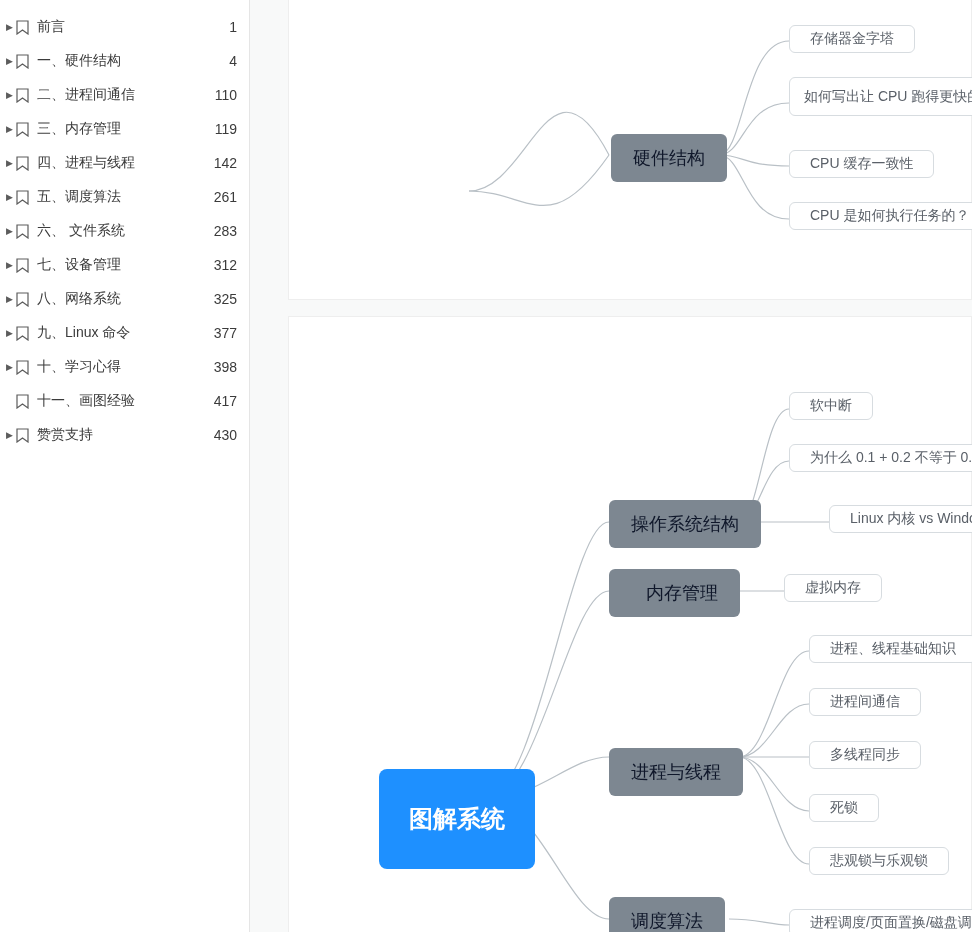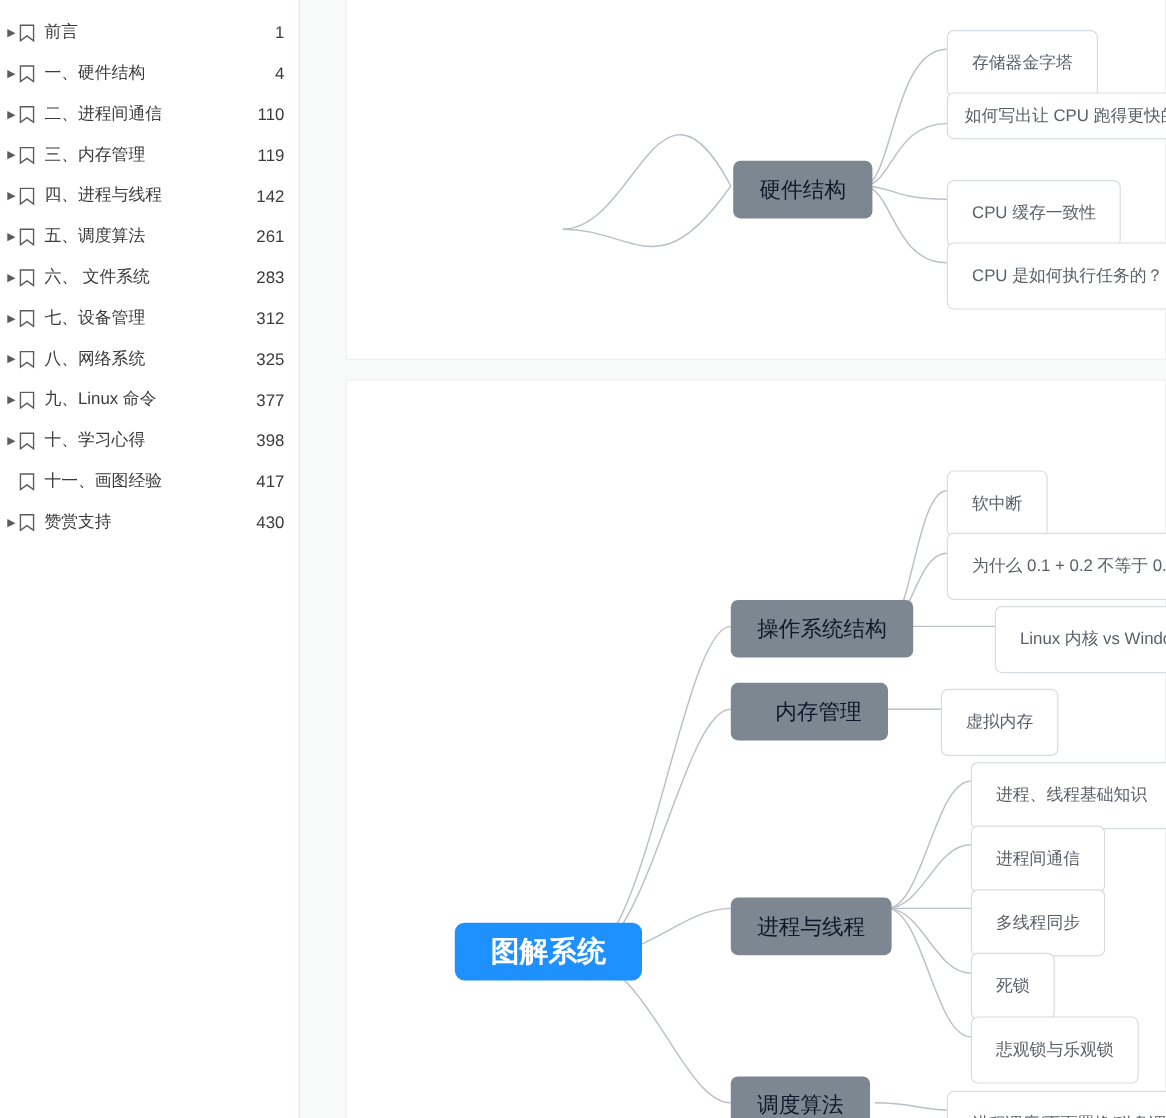--- a/index.html
+++ b/index.html
@@ -16,22 +16,22 @@
   .toc-page { font-size: 14px; color: #3b3b3b; }
 
   
   .main { flex: 1; position: relative; overflow: hidden; background: #f8f9f9; }
   .panel { position: absolute; left: 38px; right: 0; background: #fff; border: 1px solid #eee; }
   .panel1 { top: -60px; height: 360px; }
   .panel2 { top: 316px; height: 700px; }
   .mindmap { position: absolute; inset: 0; }
 
   
-  .node { position: absolute; padding: 18px 20px; border-radius: 6px; text-align: center; white-space: nowrap; font-size: 14px; background: #fff; }
-  .node.root { background: #1e90ff; color: #fff; font-size: 24px; font-weight: 600; border-radius: 8px; padding: 8px 30px; }
+  .node { position: absolute; padding: 4px 20px; border-radius: 6px; text-align: center; white-space: nowrap; font-size: 14px; background: #fff; }
+  .node.root { background: #1e90ff; color: #fff; font-size: 24px; font-weight: 600; border-radius: 8px; padding: 34px 30px; }
   .node.branch { background: #7d8791; color: #0f172a; font-size: 18px; padding: 12px 22px; }
   .node.leaf { border: 1px solid #d7dce0; color: #5a6068; }
   .node.multi { line-height: 1.5; }
 
   svg.lines { position: absolute; inset: 0; width: 100%; height: 100%; pointer-events: none; }
   .line { fill: none; stroke: #b9c0c6; stroke-width: 1.2; }
 </style>
 </head>
 <body>
 

